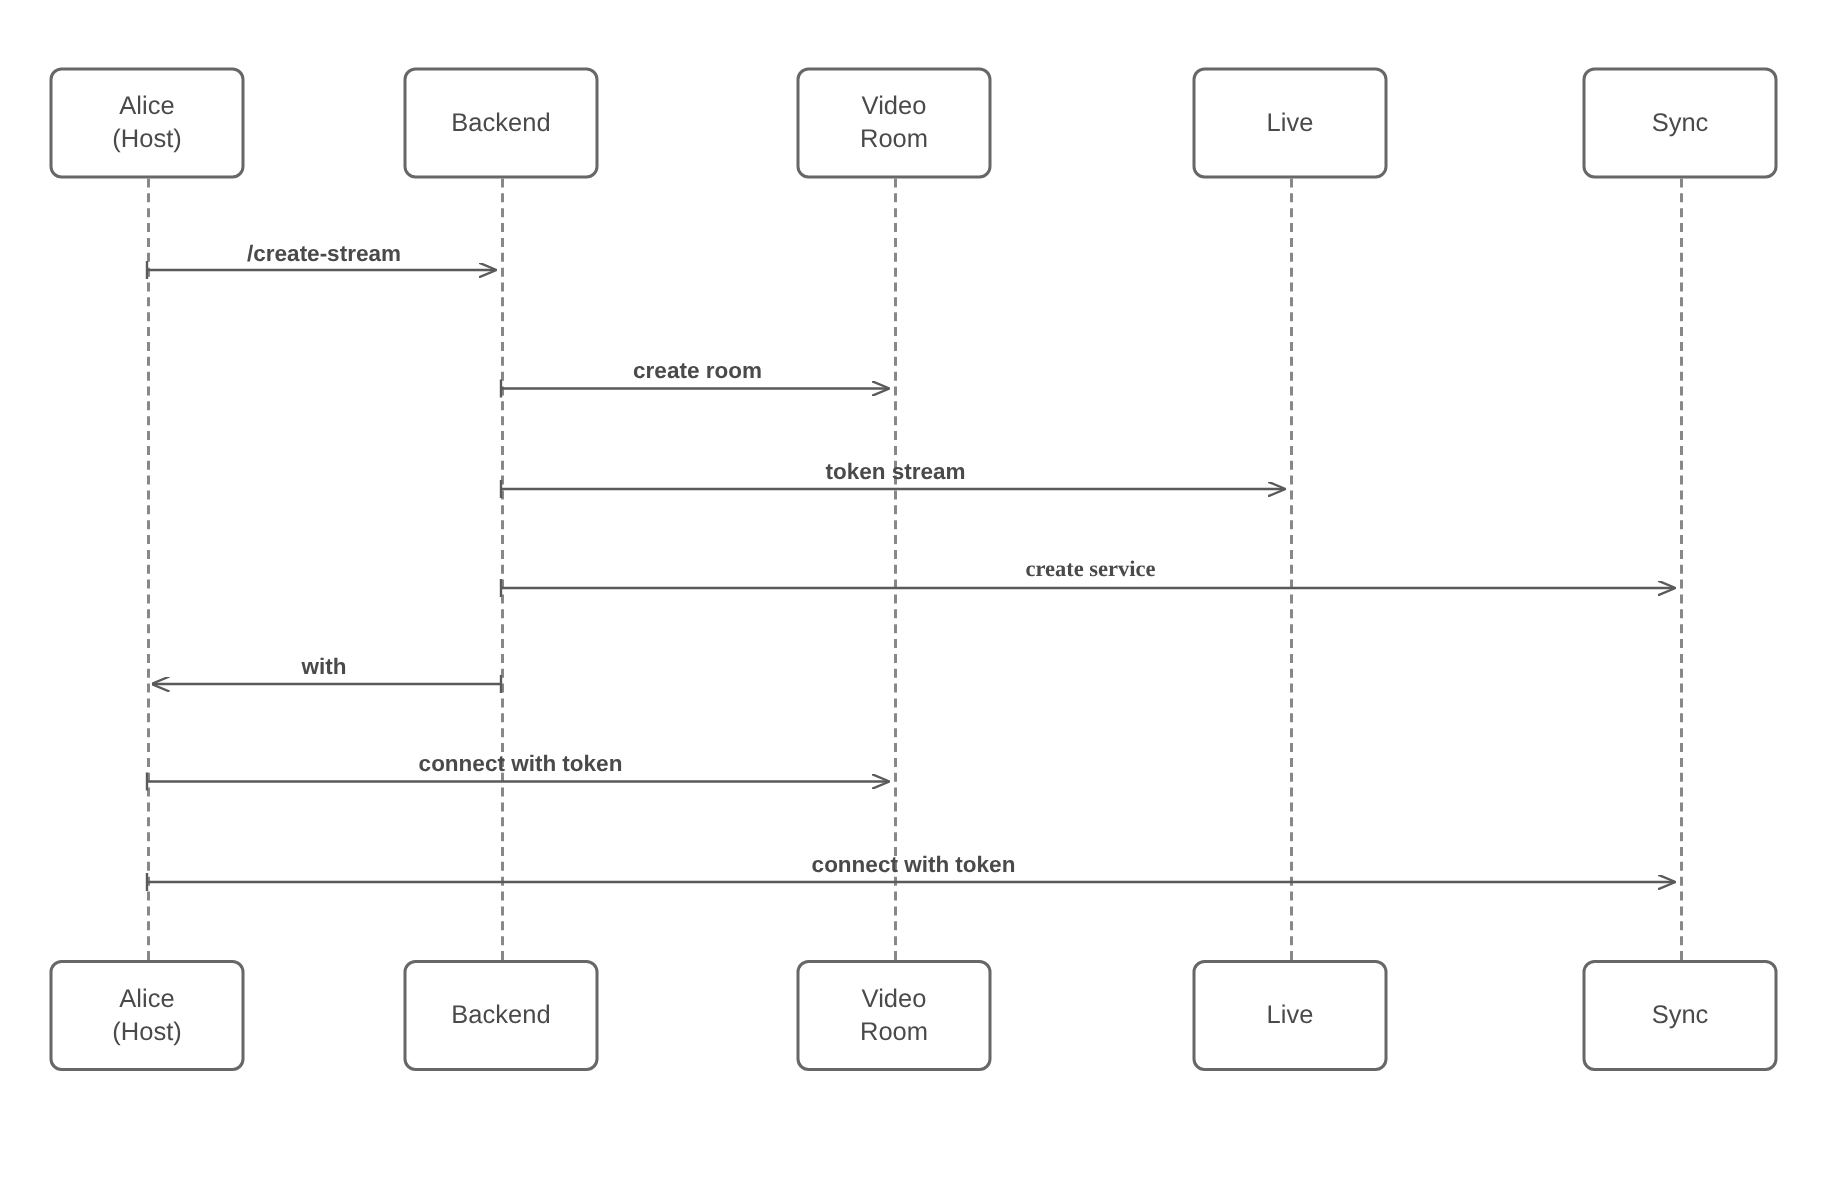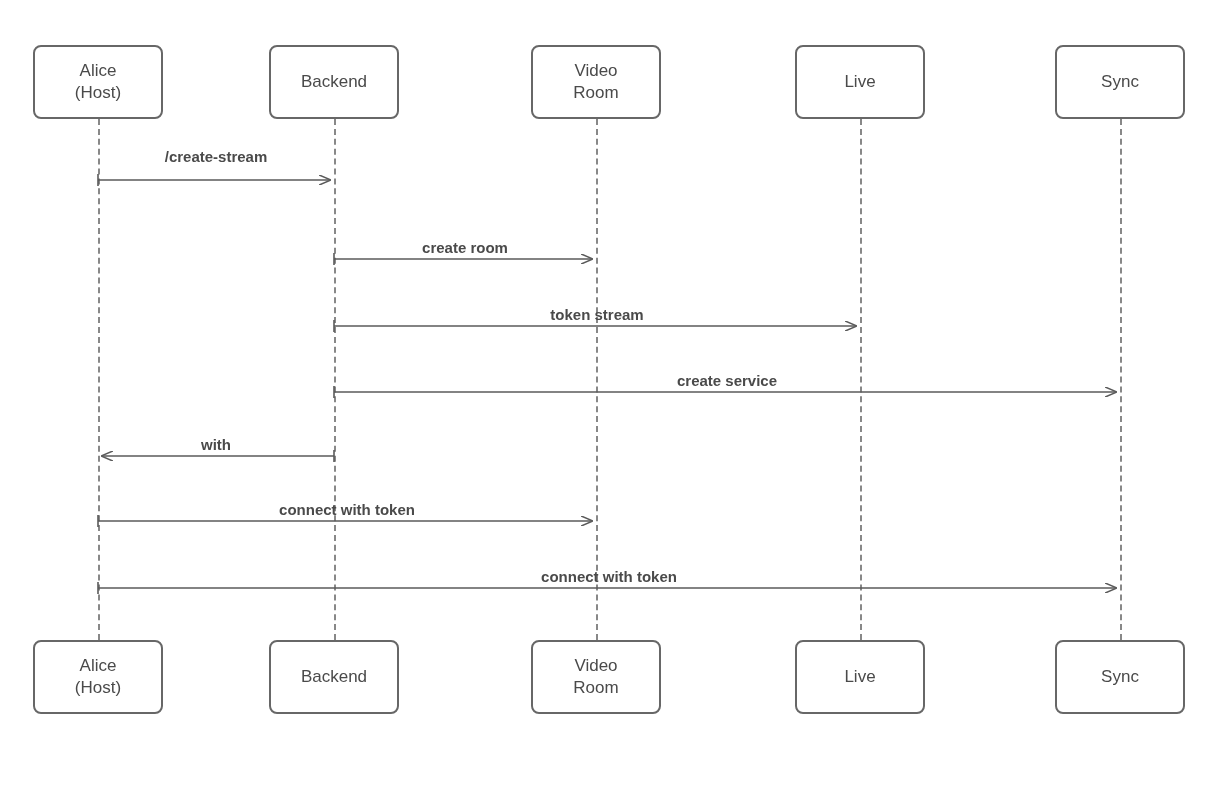--- a/index.html
+++ b/index.html
@@ -71,24 +71,24 @@
   <div class="lifeline" style="left:1120px; top:119px; height:521px;"></div>
 
   <div class="participant-box" style="left:33px; top:640px; width:130px; height:74px;">Alice
 (Host)</div>
   <div class="participant-box" style="left:269px; top:640px; width:130px; height:74px;">Backend</div>
   <div class="participant-box" style="left:531px; top:640px; width:130px; height:74px;">Video
 Room</div>
   <div class="participant-box" style="left:795px; top:640px; width:130px; height:74px;">Live</div>
   <div class="participant-box" style="left:1055px; top:640px; width:130px; height:74px;">Sync</div>
 
-  <div class="msg-label" style="left:216px; top:148px;">/create-stream</div>
+  <div class="msg-label" style="left:216px; top:161px;">/create-stream</div>
   <div class="msg-label" style="left:465px; top:239px;">create room</div>
   <div class="msg-label" style="left:597px; top:306px;">token stream</div>
-  <div class="msg-label" style="left:727px; top:372px;">create service</div>
+  <div class="msg-label" style="left:727px; top:372px;font-family:Liberation Serif, serif;">create service</div>
   <div class="msg-label" style="left:216px; top:436px;">with</div>
   <div class="msg-label" style="left:347px; top:501px;">connect with token</div>
   <div class="msg-label" style="left:609px; top:568px;">connect with token</div>
 
   <svg class="arrows">
     <defs>
       <marker id="arrowhead" markerWidth="12" markerHeight="10" refX="11" refY="5" orient="auto" markerUnits="userSpaceOnUse">
         <path d="M0,0 L12,5 L0,10" fill="none" stroke="#5a5a5a" stroke-width="1.6"></path>
       </marker>
     </defs>

